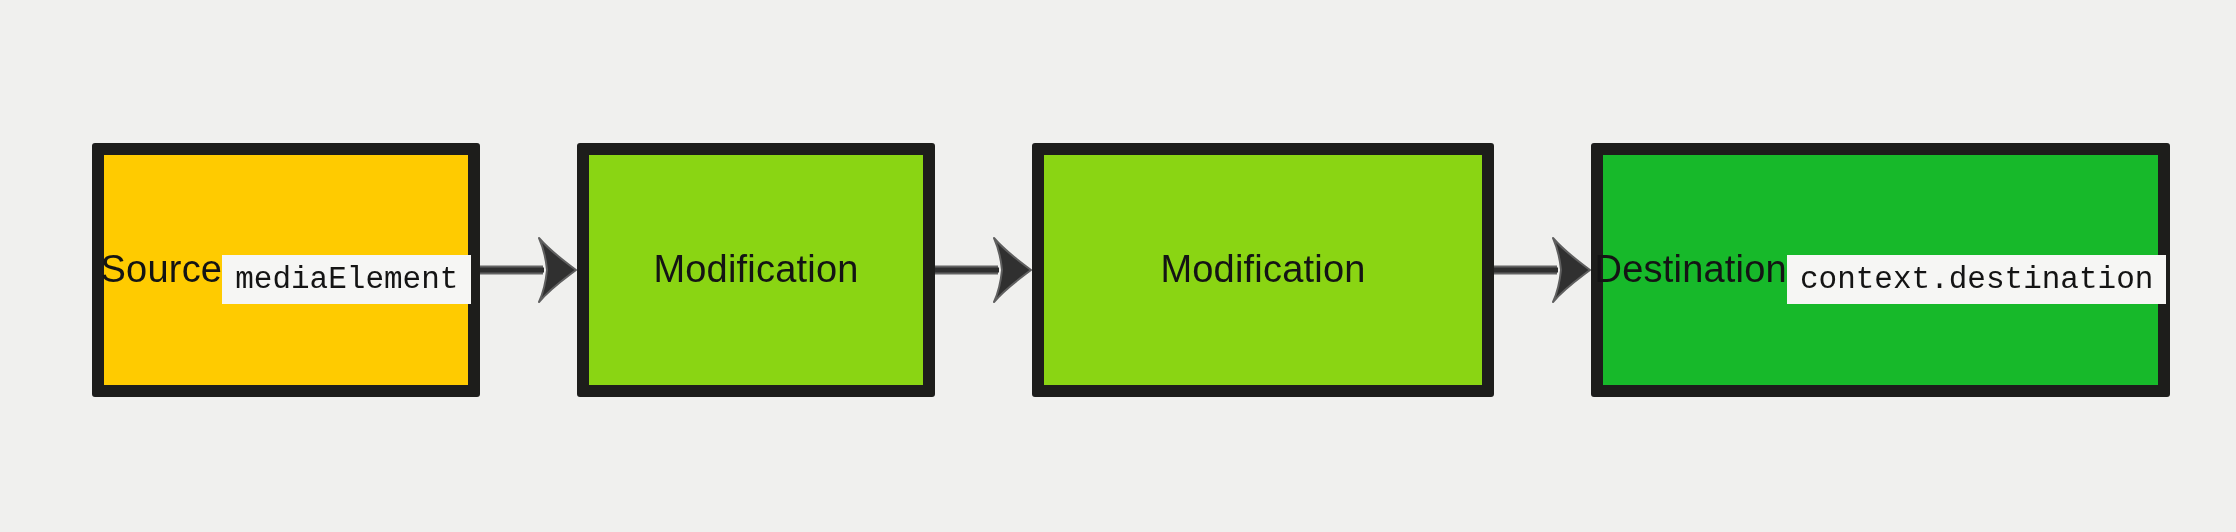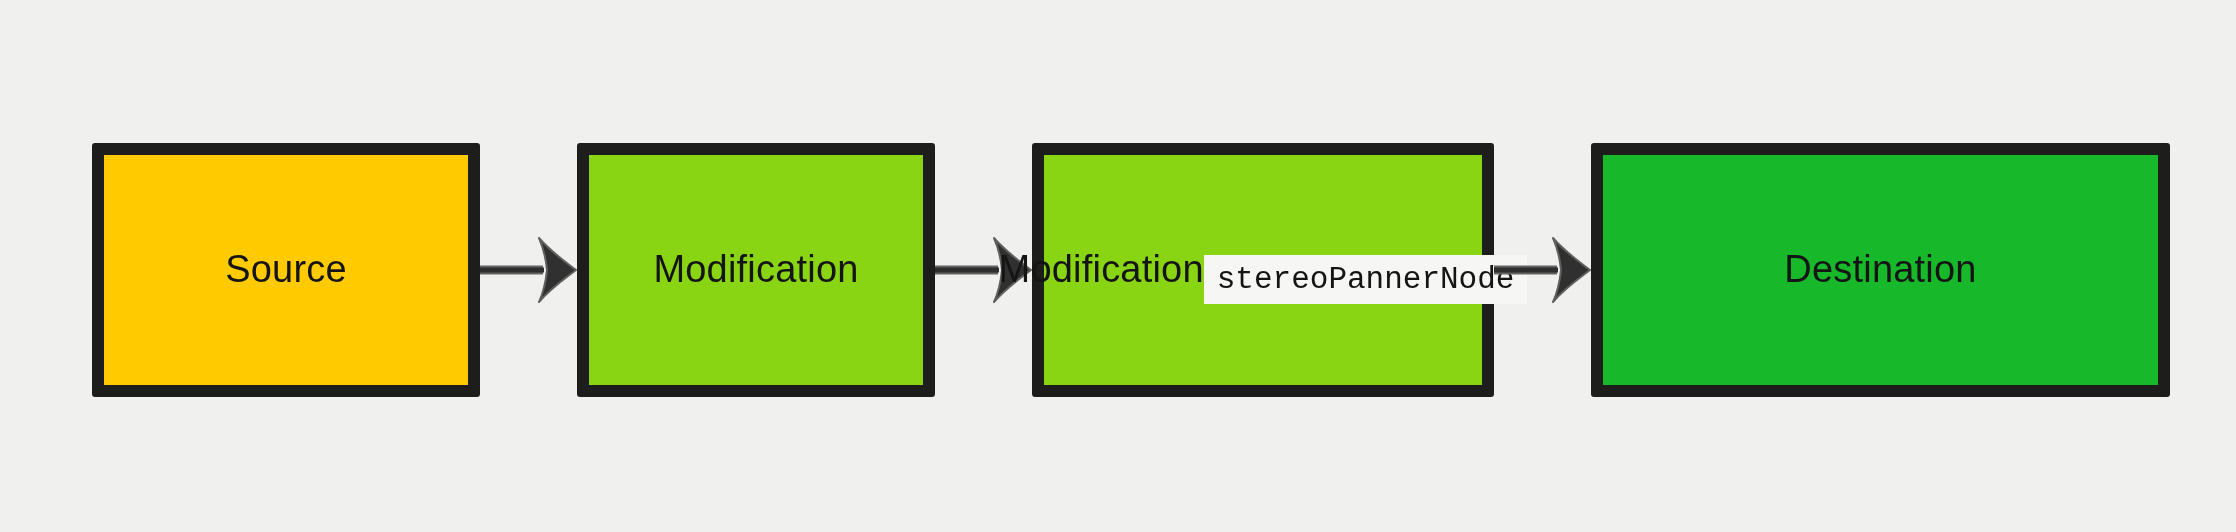--- a/index.html
+++ b/index.html
@@ -54,20 +54,21 @@
 </style>
 </head>
 <body>
 
 <div class="stage">
   <div class="flow-row">
 
     <div class="node n0" style="background-color: rgb(255, 203, 0);">
       <div class="node-col">
         <div class="node-title">Source</div>
+        <code class="node-code">mediaElement</code>
       </div>
     </div>
 
     <svg class="arrow" viewBox="0 0 97 140" aria-hidden="true">
       <line class="shaft-rim" x1="-2" y1="70" x2="63" y2="70"></line>
       <line class="shaft" x1="-2" y1="70" x2="64" y2="70"></line>
       <path class="head" d="M96,70 C83,60 71,52 59,38 C64,49 66,60 67,70 C66,80 64,91 59,102 C71,88 83,80 96,70 Z"></path>
     </svg>
 
     <div class="node n1" style="background-color: rgb(138, 213, 19);">
@@ -78,30 +79,30 @@
 
     <svg class="arrow" viewBox="0 0 97 140" aria-hidden="true">
       <line class="shaft-rim" x1="-2" y1="70" x2="63" y2="70"></line>
       <line class="shaft" x1="-2" y1="70" x2="64" y2="70"></line>
       <path class="head" d="M96,70 C83,60 71,52 59,38 C64,49 66,60 67,70 C66,80 64,91 59,102 C71,88 83,80 96,70 Z"></path>
     </svg>
 
     <div class="node n2" style="background-color: rgb(138, 213, 19);">
       <div class="node-col">
         <div class="node-title">Modification</div>
-        <code class="node-code">stereoPannerNode</code>
       </div>
     </div>
 
     <svg class="arrow" viewBox="0 0 97 140" aria-hidden="true">
       <line class="shaft-rim" x1="-2" y1="70" x2="63" y2="70"></line>
       <line class="shaft" x1="-2" y1="70" x2="64" y2="70"></line>
       <path class="head" d="M96,70 C83,60 71,52 59,38 C64,49 66,60 67,70 C66,80 64,91 59,102 C71,88 83,80 96,70 Z"></path>
     </svg>
 
     <div class="node n3" style="background-color: rgb(23, 185, 42);">
       <div class="node-col">
         <div class="node-title">Destination</div>
+        <code class="node-code">context.destination</code>
       </div>
     </div>
 
   </div>
 </div>
 
 </body></html>

